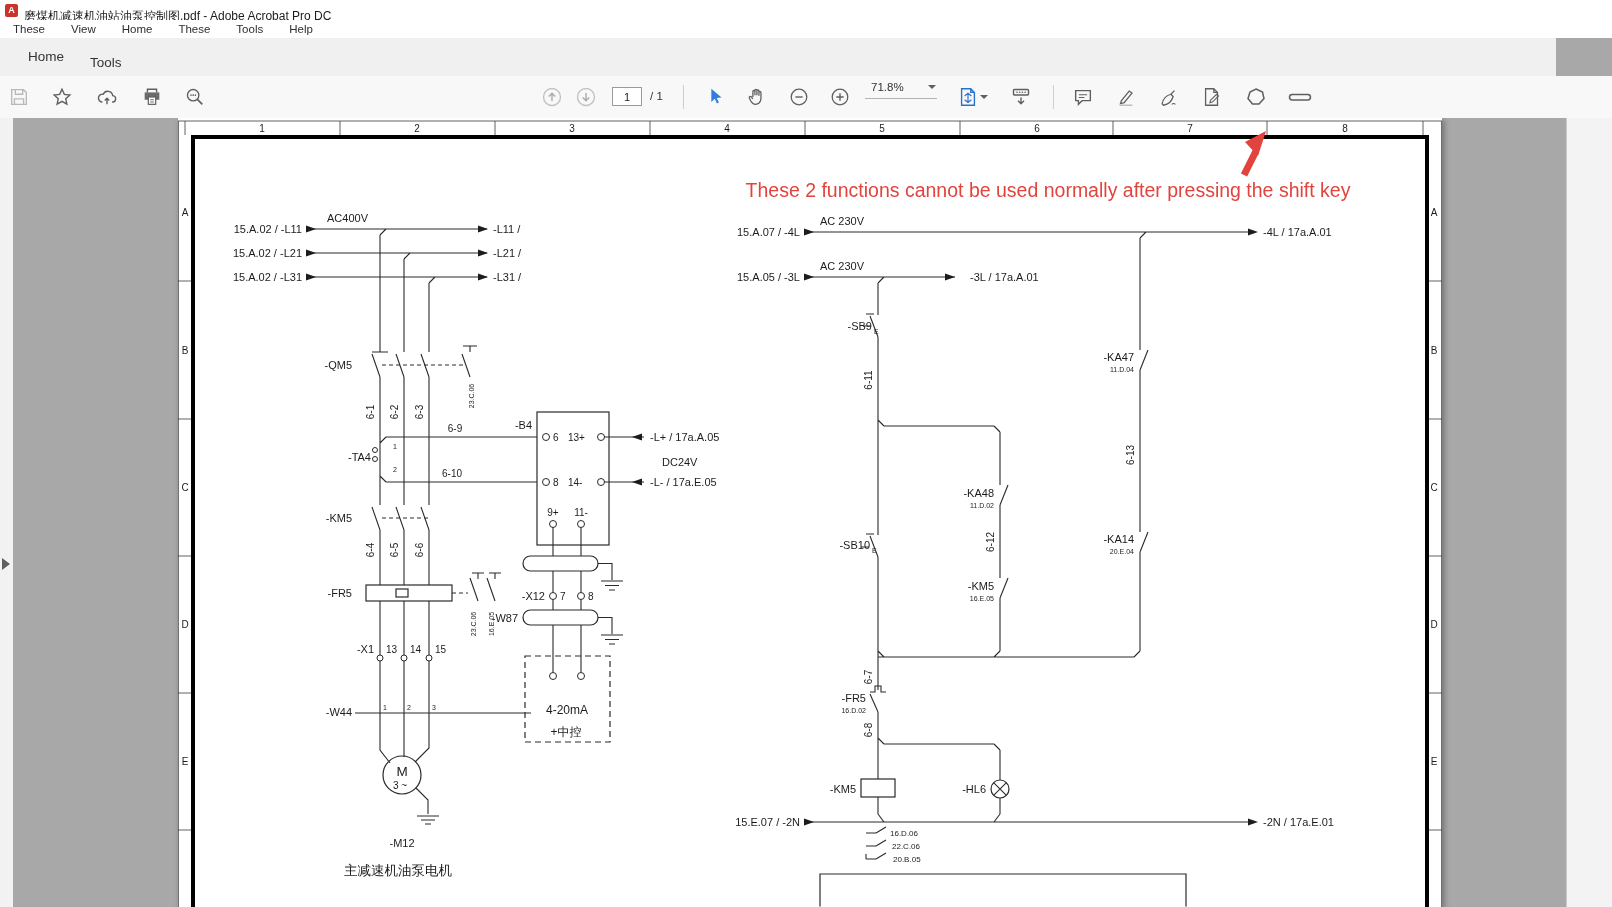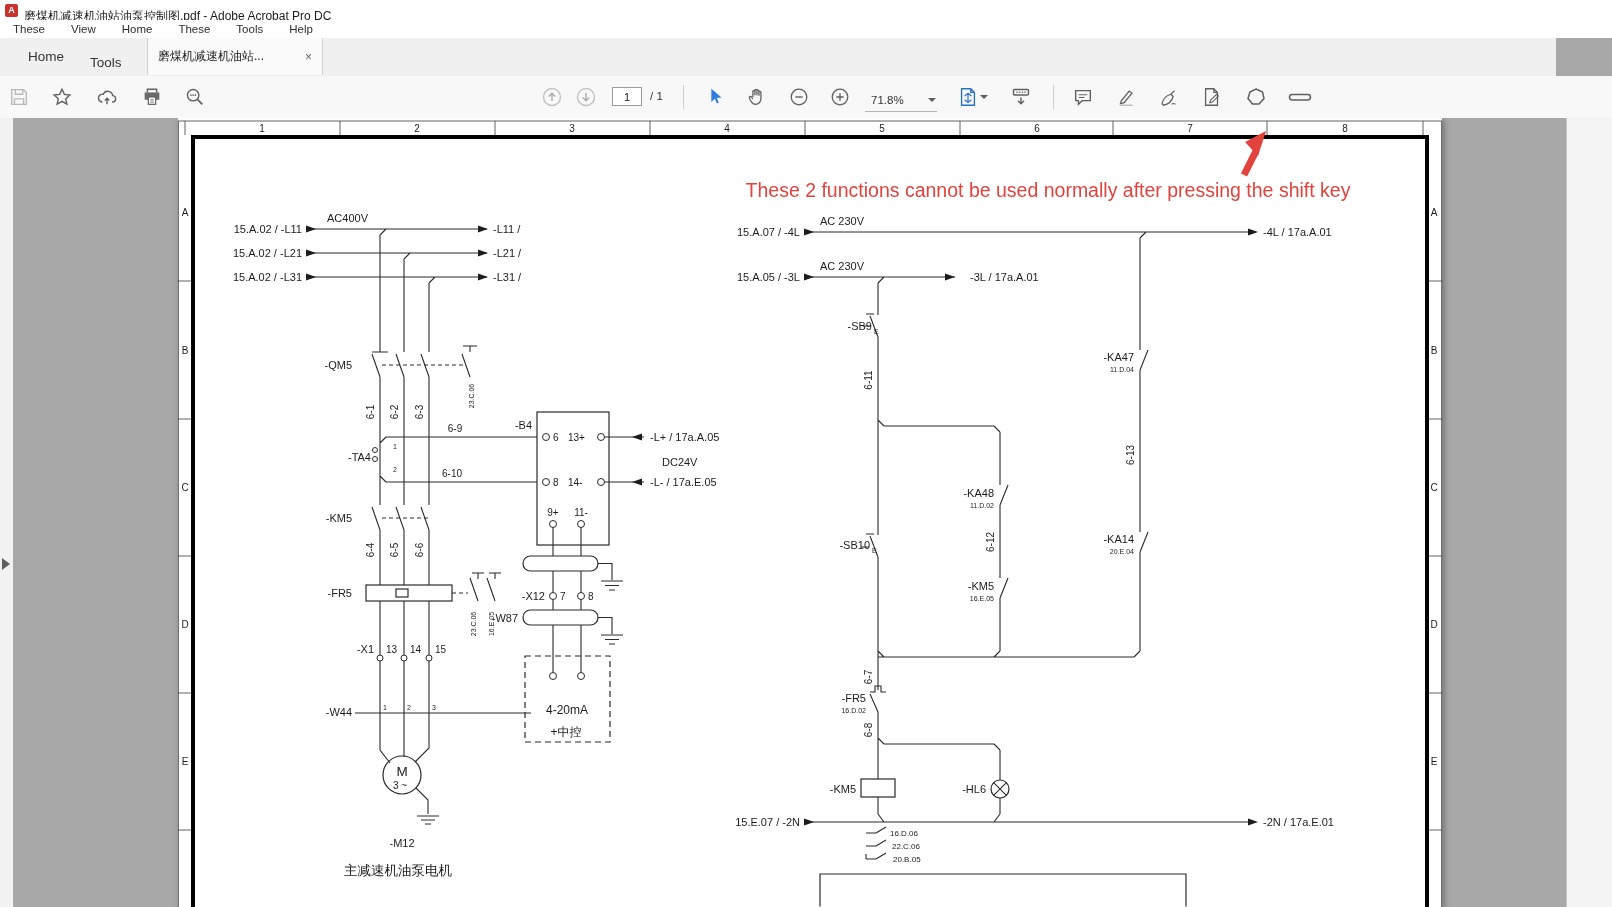--- a/index.html
+++ b/index.html
@@ -17,21 +17,21 @@
   .tab-doc{position:absolute;left:147px;top:0;width:176px;height:37px;background:#fafafa;border-left:1px solid #d2d2d2;
     border-right:1px solid #d2d2d2;display:flex;align-items:center;justify-content:space-between;padding:0 10px;box-sizing:border-box;}
   .tab-doc .doclabel{font-size:12px;color:#222;white-space:nowrap;overflow:hidden;}
   .tab-doc .closex{font-size:12px;color:#666;margin-left:8px;}
   .toolbar{position:absolute;left:0;top:76px;width:1612px;height:42px;background:#f8f8f8;border-bottom:1px solid #bfbfbf;}
   .tbtn{position:absolute;top:8px;width:26px;height:26px;display:flex;align-items:center;justify-content:center;}
   .tdiv{position:absolute;top:9px;width:1px;height:24px;background:#cfcfcf;}
   .pagebox{position:absolute;left:612px;top:11px;width:30px;height:19px;border:1px solid #9a9a9a;background:#fff;
     font-size:11px;text-align:center;color:#222;box-sizing:border-box;padding:0;}
   .pagetotal{position:absolute;left:650px;top:14px;font-size:11.5px;color:#333;}
-  .zoomctl{position:absolute;left:865px;top:13px;width:72px;height:22px;border-bottom:1px solid #b3b3b3;
+  .zoomctl{position:absolute;left:865px;top:0;width:72px;height:22px;border-bottom:1px solid #b3b3b3;
     display:flex;align-items:center;justify-content:space-between;}
   .zoomctl .zv{font-size:11.5px;color:#333;margin-left:6px;}
   .redellipse{position:absolute;left:1228px;top:70px;pointer-events:none;}
   
   .navstrip{position:absolute;left:0;top:118px;width:13px;height:789px;background:#f2f2f2;border-right:1px solid #cfcfcf;}
   .navtoggle{position:absolute;left:2px;top:440px;width:0;height:0;border-top:6px solid transparent;
     border-bottom:6px solid transparent;border-left:8px solid #5f5f5f;}
   .docarea{position:absolute;left:13px;top:118px;width:1553px;height:789px;background:#a8a8a8;overflow:hidden;}
   .rightstrip{position:absolute;left:1566px;top:118px;width:46px;height:789px;background:#f3f3f3;border-left:1px solid #c9c9c9;}
   .page{position:absolute;left:165px;top:0;width:1264px;height:789px;background:#ffffff;box-shadow:2px 2px 6px rgba(0,0,0,.35);}
@@ -63,24 +63,20 @@
   <span>View</span>
   <span>Home</span>
   <span>These</span>
   <span>Tools</span>
   <span>Help</span>
 </div>
 
 <div class="tabbar">
   <div class="tab-home">Home</div>
   <div class="tab-tools">Tools</div>
-  <div class="tab-doc">
-    <span class="doclabel">磨煤机减速机油站...</span>
-    <span class="closex">×</span>
-  </div>
 </div>
 
 <div class="toolbar">
   <div class="tbtn" style="left:6px">
     <svg width="22" height="22" viewBox="0 0 24 24">
       <path d="M4 4 h13 l3 3 v13 h-16 z M8 4 v5 h8 v-5 M7 20 v-6 h10 v6" stroke="#b9b9b9" stroke-width="1.5" fill="none"></path>
         </svg>
   </div>
   <div class="tbtn" style="left:49px">
     <svg width="22" height="22" viewBox="0 0 24 24">

